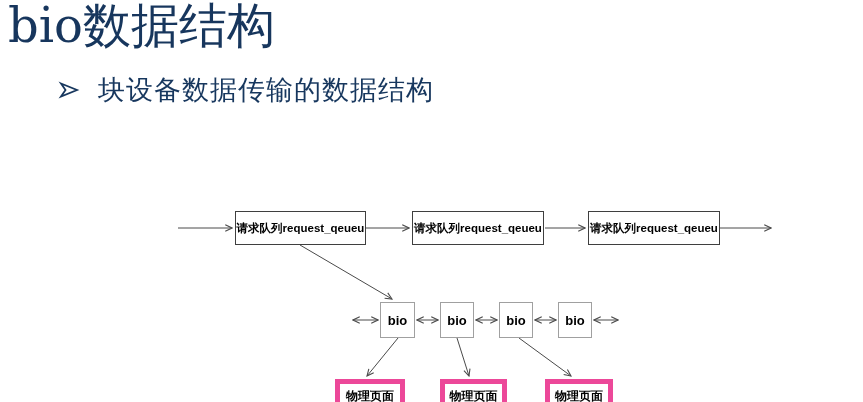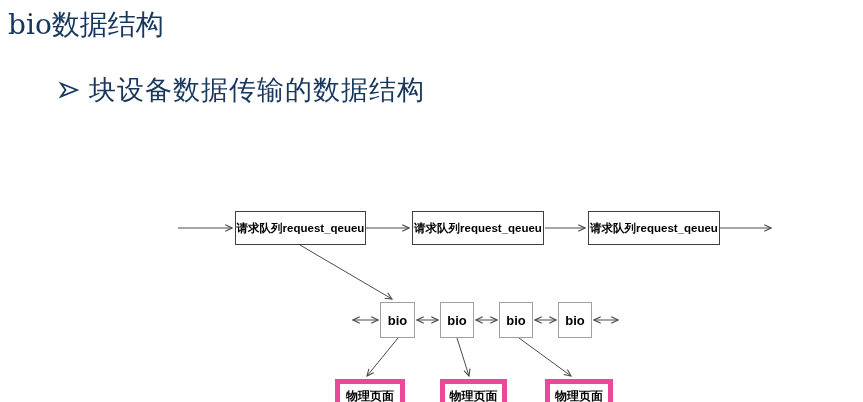--- a/index.html
+++ b/index.html
@@ -7,28 +7,28 @@
     position:relative;
     width:863px;height:402px;
     background:#ffffff;
     overflow:hidden;
     font-family:"Liberation Sans","DejaVu Sans",sans-serif;
   }
   .title{
     position:absolute;left:8px;top:2px;margin:0;
     font-family:"DejaVu Serif","Liberation Serif",serif;
     font-weight:400;
-    font-size:28px;line-height:46px;
+    font-size:48px;line-height:46px;
     color:#17365d;
     letter-spacing:0px;
     white-space:nowrap;
   }
   .bullet-row{
     position:absolute;left:58px;top:74px;
-    display:flex;align-items:center;gap:9px;
+    display:flex;align-items:center;gap:18px;
     color:#17375e;
   }
   .bullet-marker{flex:0 0 auto;display:block;}
   .bullet-text{
     font-family:"DejaVu Serif","Liberation Serif",serif;
     font-size:27px;line-height:32px;
     letter-spacing:1px;
     color:#17375e;
     white-space:nowrap;
   }

